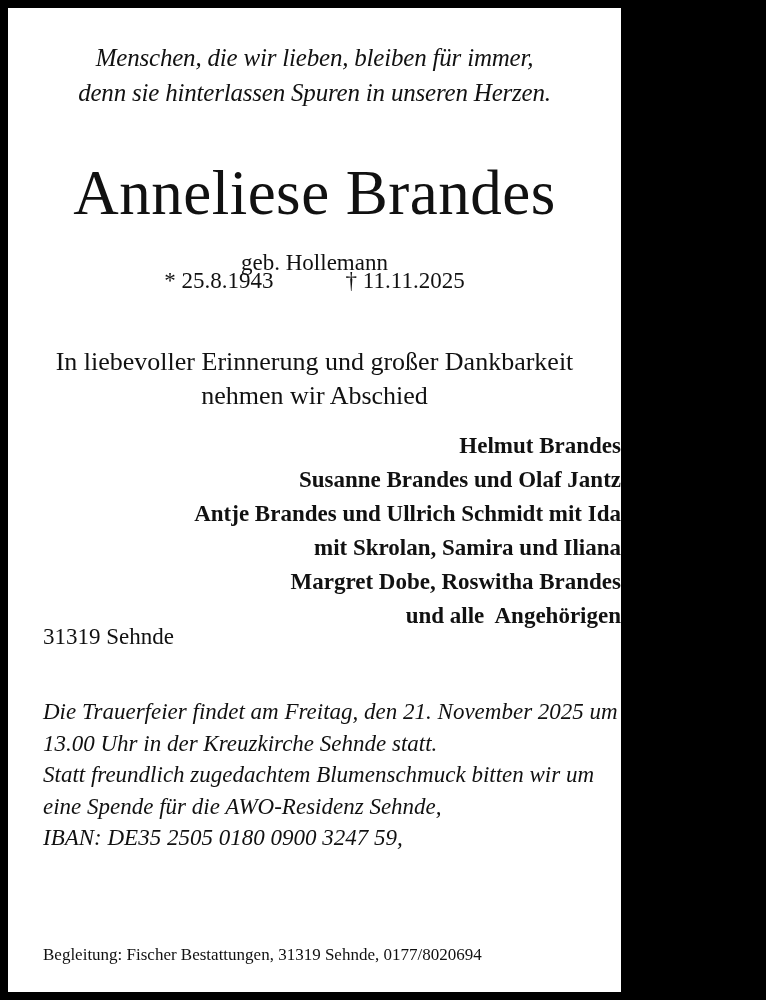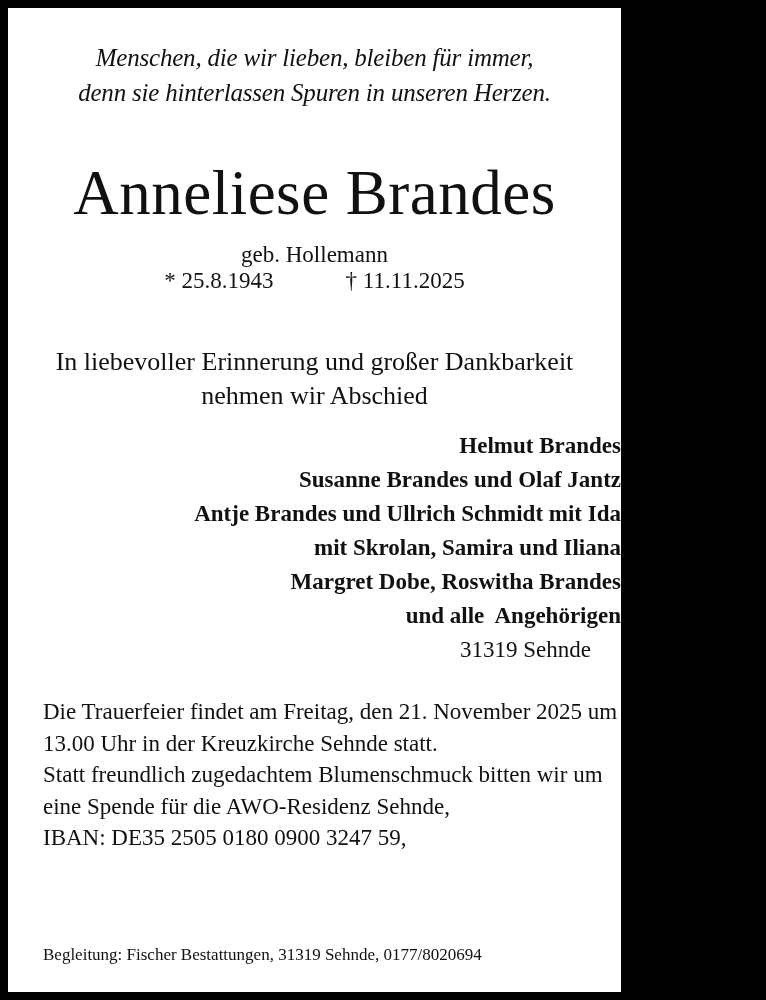--- a/index.html
+++ b/index.html
@@ -15,36 +15,36 @@
     }
     .abs { position: absolute; left: 0; right: 0; text-align: center; white-space: nowrap; }
     .quote {
       top: 32px; font-family: "Liberation Serif", serif; font-style: italic;
       font-size: 25px; line-height: 35px; letter-spacing: -0.2px;
     }
     .name {
       top: 150px; font-family: "Liberation Serif", serif; font-weight: normal;
       font-size: 63px; line-height: 70px; letter-spacing: 0.5px;
     }
-    .geb { top: 232px; font-family: "Liberation Serif", serif; font-size: 23px; line-height: 30px; }
+    .geb { top: 240px; font-family: "Liberation Serif", serif; font-size: 23px; line-height: 30px; }
     .dates { top: 258px; font-family: "Liberation Serif", serif; font-size: 23px; line-height: 30px; }
     .dates span { display: inline-block; }
     .dates .gap { width: 72px; }
     .intro { top: 337px; font-family: "Liberation Serif", serif; font-size: 26px; line-height: 34px; }
     .family {
       top: 421px; font-family: "Liberation Serif", serif; font-weight: bold;
       font-size: 23px; line-height: 34px; text-align: right;
     }
     .left {
       position: absolute; left: 35px; right: 30px;
       font-family: "Liberation Serif", serif; font-size: 23px; line-height: 31.5px;
       white-space: nowrap;
     }
-    .place { top: 626px; text-align: right; }
-    .details { top: 688px; }
+    .place { top: 613px; }
+    .details { top: 688px; font-style: italic; }
     .footer { top: 935px; font-size: 17px; line-height: 24px; }
     .line { display: block; }
   </style>
 </head>
 <body>
 
 <div class="page">
 
   <div class="abs quote">
     <span class="line">Menschen, die wir lieben, bleiben für immer,</span>

